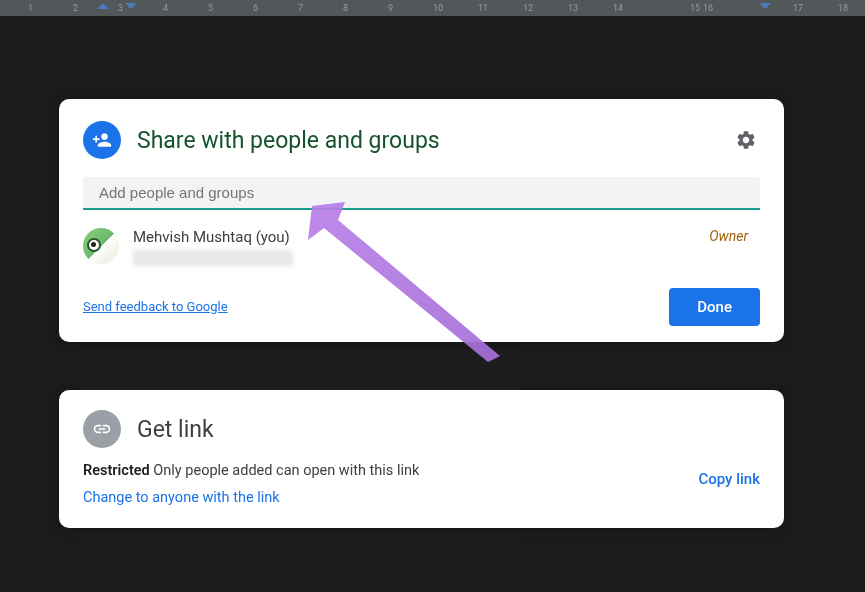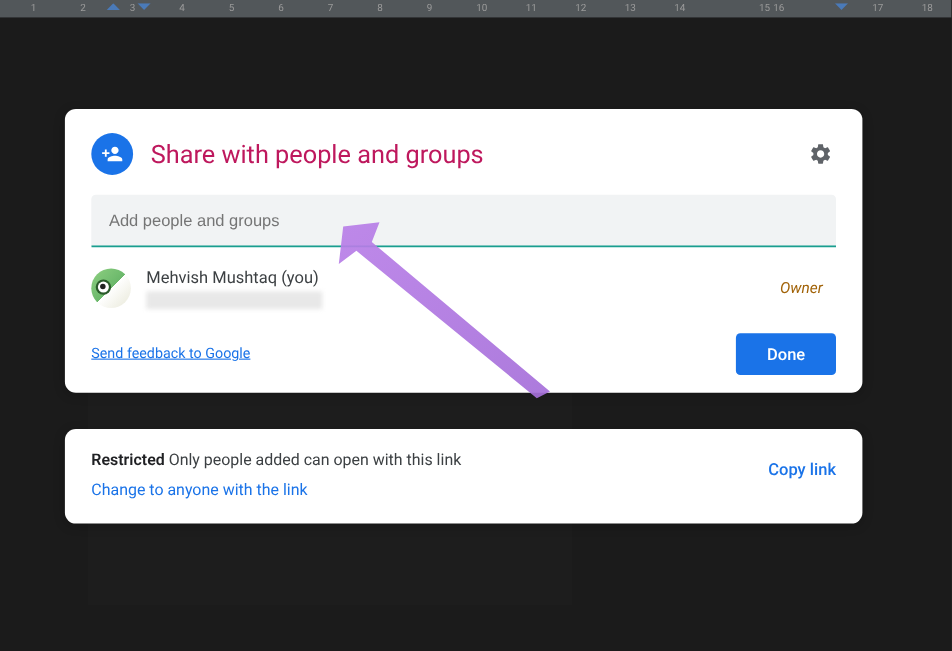--- a/index.html
+++ b/index.html
@@ -71,49 +71,49 @@
       border-radius: 50%;
       background: #1a73e8;
       display: flex;
       align-items: center;
       justify-content: center;
       margin-right: 16px;
       flex-shrink: 0;
     }
     .share-title {
       font-size: 23px;
-      color: #be185d;
+      color: #14532d;
       font-weight: 400;
       flex: 1;
     }
     .settings-btn {
       width: 28px;
       height: 28px;
       display: flex;
       align-items: center;
       justify-content: center;
       cursor: pointer;
     }
     .input-field {
       margin: 0 24px;
       background: #f1f3f4;
       border: none;
       border-bottom: 2px solid #1a9e8f;
-      height: 48px;
+      height: 33px;
       padding: 0 16px;
       font-size: 15px;
       color: #5f6368;
       display: flex;
       align-items: center;
       border-radius: 4px 4px 0 0;
       width: calc(100% - 48px);
     }
     .person-row {
       display: flex;
-      align-items: center;
+      align-items: flex-start;
       padding: 18px 24px 8px 24px;
     }
     .avatar {
       width: 36px;
       height: 36px;
       border-radius: 50%;
       background: linear-gradient(135deg, #8ed081 0%, #6bb86b 50%, #ffffff 50%, #e8e8d8 100%);
       position: relative;
       margin-right: 14px;
       flex-shrink: 0;
@@ -296,20 +296,28 @@
     <div class="person-role">Owner</div>
   </div>
 
   <div class="share-footer">
     <a class="feedback-link">Send feedback to Google</a>
     <button class="done-btn">Done</button>
   </div>
 </div>
 
 <div class="card link-card">
+  <div class="link-header">
+    <div class="link-icon-circle">
+      <svg width="20" height="20" viewBox="0 0 24 24" fill="#fff">
+          <path d="M3.9 12c0-1.71 1.39-3.1 3.1-3.1h4V7H7c-2.76 0-5 2.24-5 5s2.24 5 5 5h4v-1.9H7c-1.71 0-3.1-1.39-3.1-3.1zM8 13h8v-2H8v2zm9-6h-4v1.9h4c1.71 0 3.1 1.39 3.1 3.1s-1.39 3.1-3.1 3.1h-4V17h4c2.76 0 5-2.24 5-5s-2.24-5-5-5z"></path>
+        </svg>
+    </div>
+    <div class="link-title">Get link</div>
+  </div>
   <div class="link-body">
     <div>
       <div class="restriction-line">
         <span class="restriction-bold">Restricted</span><span> Only people added can open with this link</span>
       </div>
       <div class="change-link">Change to anyone with the link</div>
     </div>
     <div class="copy-link">Copy link</div>
   </div>
 </div>

